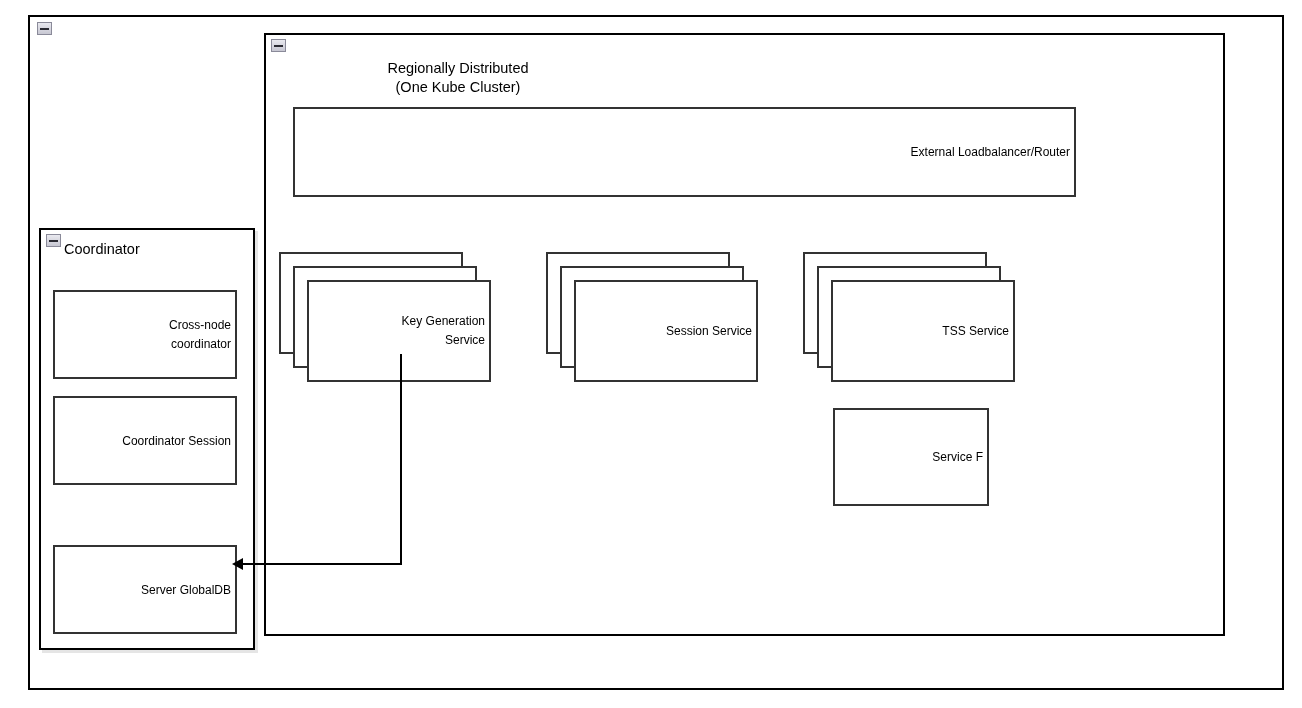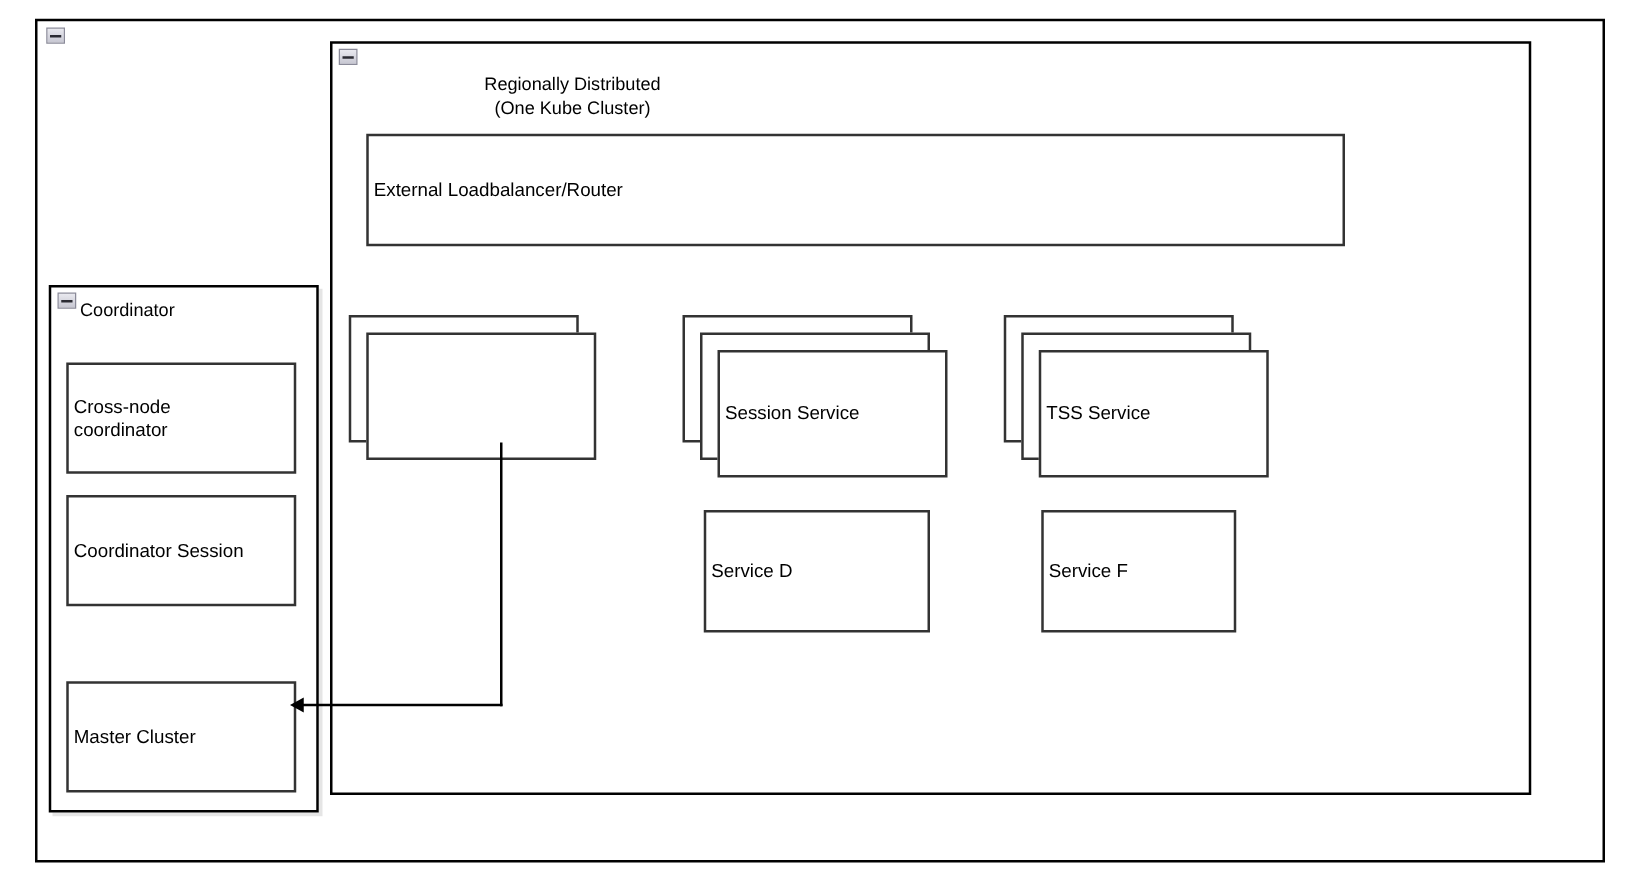--- a/index.html
+++ b/index.html
@@ -71,22 +71,22 @@
     color: #000000;
   }
 
   
   .box-label {
     position: absolute;
     left: 0;
     right: 0;
     top: 50%;
     transform: translateY(-50%);
-    text-align: left;
-    font-size: 15px;
+    text-align: right;
+    font-size: 12px;
     line-height: 19px;
     white-space: pre-line;
     padding: 0 4px;
     box-sizing: border-box;
   }
 
   
   .stack {
     position: absolute;
   }
@@ -135,41 +135,42 @@
   <div class="container-title" style="left:288px; top:44px; width:340px; text-align:center;margin-top:15px;">Regionally Distributed
 (One Kube Cluster)</div>
 
   <div class="box" style="left:293px; top:107px; width:783px; height:90px;">
     <div class="box-label">External Loadbalancer/Router</div>
   </div>
 
   <div class="stack" style="left:279px; top:252px; width:212px; height:130px;">
     <div class="sheet sheet-back" style="width:184px; height:102px;"></div>
     <div class="sheet sheet-mid" style="width:184px; height:102px;"></div>
+    <div class="sheet sheet-front" style="width:184px; height:102px;">
+      <div class="box-label">Key Generation
+Service</div>
+    </div>
   </div>
 
   <div class="stack" style="left:546px; top:252px; width:196px; height:130px;">
     <div class="sheet sheet-back" style="width:184px; height:102px;"></div>
     <div class="sheet sheet-mid" style="width:184px; height:102px;"></div>
     <div class="sheet sheet-front" style="width:184px; height:102px;">
       <div class="box-label">Session Service</div>
     </div>
   </div>
 
   <div class="stack" style="left:791px; top:252px; width:212px; height:130px;margin-left:12px;">
     <div class="sheet sheet-back" style="width:184px; height:102px;"></div>
     <div class="sheet sheet-mid" style="width:184px; height:102px;"></div>
     <div class="sheet sheet-front" style="width:184px; height:102px;">
       <div class="box-label">TSS Service</div>
     </div>
   </div>
 
-  <div class="box" style="left:563px; top:408px; width:181px; height:98px;">
-    <div class="box-label">Service D</div>
-  </div>
 
   <div class="box" style="left:833px; top:408px; width:156px; height:98px;">
     <div class="box-label">Service F</div>
   </div>
 
   <div class="container-box panel-shadow" style="left:39px; top:228px; width:216px; height:422px;">
   </div>
 
   <div class="collapse-icon" style="left:46px; top:234px;"></div>
 
@@ -178,21 +179,21 @@
   <div class="box" style="left:53px; top:290px; width:184px; height:89px;">
     <div class="box-label">Cross-node
 coordinator</div>
   </div>
 
   <div class="box" style="left:53px; top:396px; width:184px; height:89px;">
     <div class="box-label">Coordinator Session</div>
   </div>
 
   <div class="box" style="left:53px; top:545px; width:184px; height:89px;">
-    <div class="box-label">Master Cluster</div>
+    <div class="box-label">Server GlobalDB</div>
   </div>
 
   <div class="conn-line conn-v" style="left:400px; top:354px; height:211px;"></div>
 
   <div class="conn-line conn-h" style="left:242px; top:563px; width:160px;"></div>
 
   <div class="arrow-head" style="left:232px; top:558px;"></div>
 
 </div>
 

